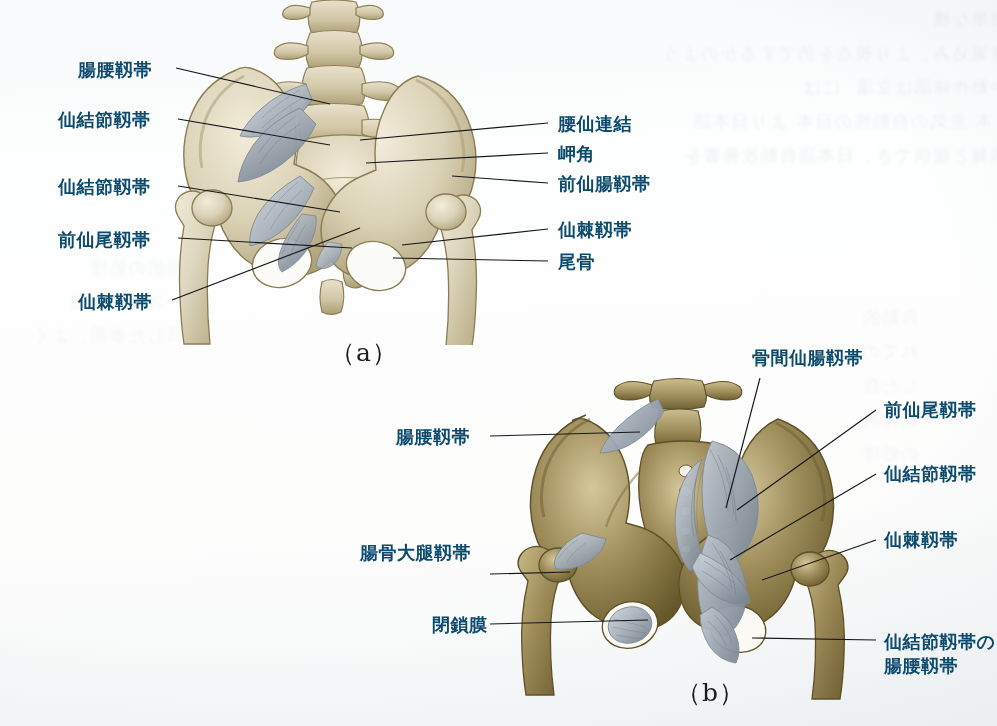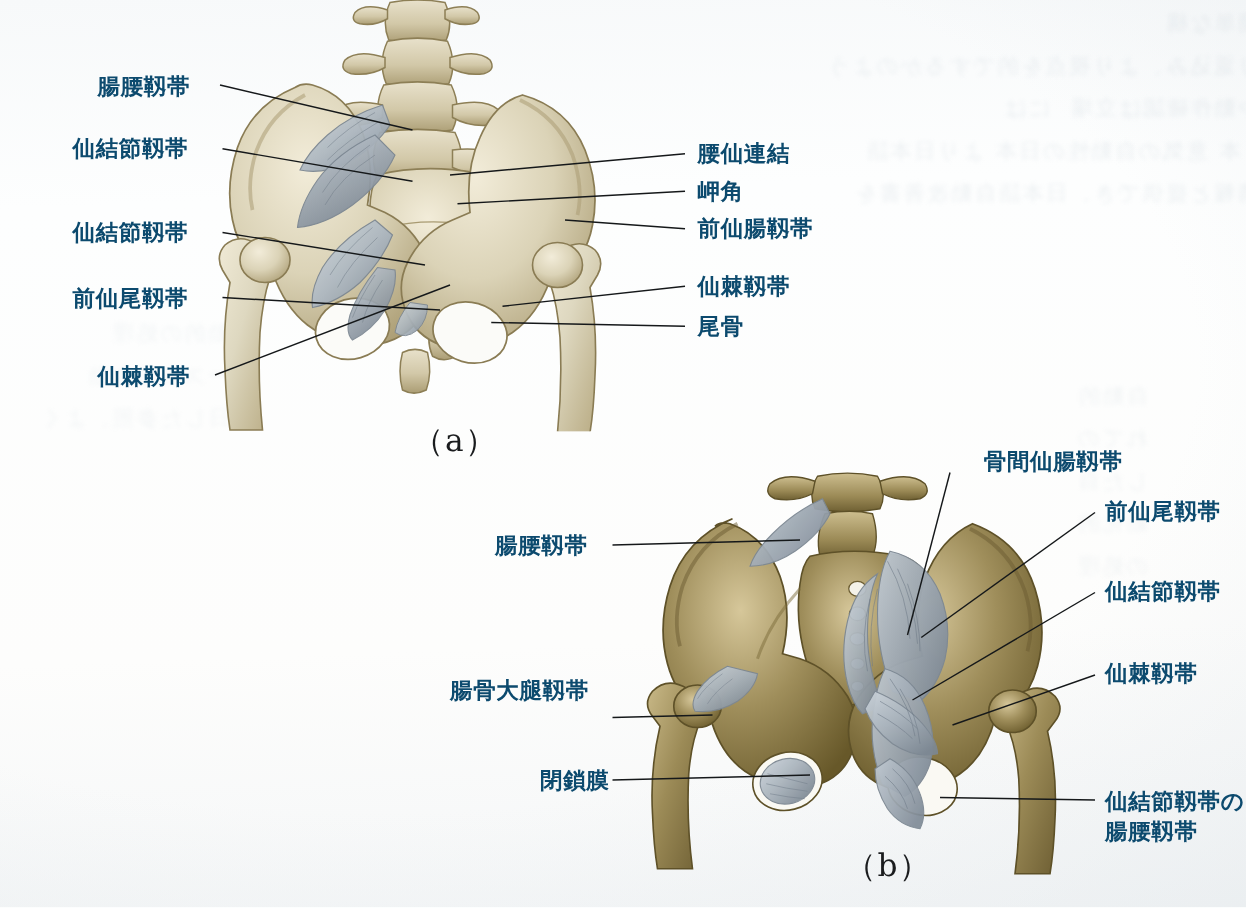--- a/index.html
+++ b/index.html
@@ -330,20 +330,20 @@
       <div class="label" style="left: 58px; top: 228px;">前仙尾靱帯</div>
       <div class="label" style="left: 78px; top: 290px;">仙棘靱帯</div>
       <div class="label" style="left: 558px; top: 112px;">腰仙連結</div>
       <div class="label" style="left: 558px; top: 142px;">岬角</div>
       <div class="label" style="left: 558px; top: 172px;">前仙腸靱帯</div>
       <div class="label" style="left: 558px; top: 218px;">仙棘靱帯</div>
       <div class="label" style="left: 558px; top: 250px;">尾骨</div>
       <div class="label" style="left: 396px; top: 425px;">腸腰靱帯</div>
       <div class="label" style="left: 360px; top: 541px;">腸骨大腿靱帯</div>
       <div class="label" style="left: 432px; top: 613px;">閉鎖膜</div>
-      <div class="label" style="left: 752px; top: 358px; margin-left: 35px;">骨間仙腸靱帯</div>
+      <div class="label" style="left: 752px; top: 346px;">骨間仙腸靱帯</div>
       <div class="label" style="left: 884px; top: 398px;">前仙尾靱帯</div>
       <div class="label" style="left: 884px; top: 462px;">仙結節靱帯</div>
       <div class="label" style="left: 884px; top: 528px;">仙棘靱帯</div>
       <div class="label two-line" style="left: 884px; top: 630px;">仙結節靱帯の<br><span>腸腰靱帯</span></div>
     </div>
 
 </div>
 
 </body></html>

